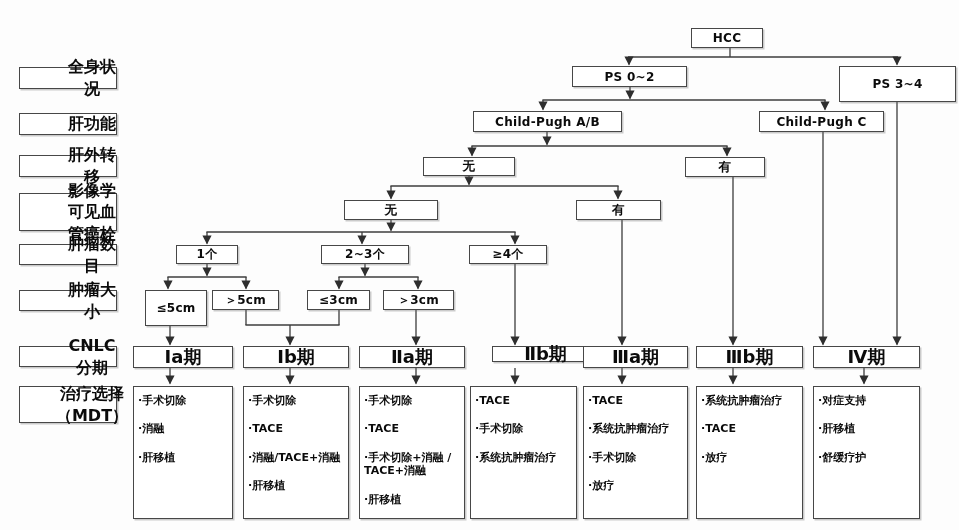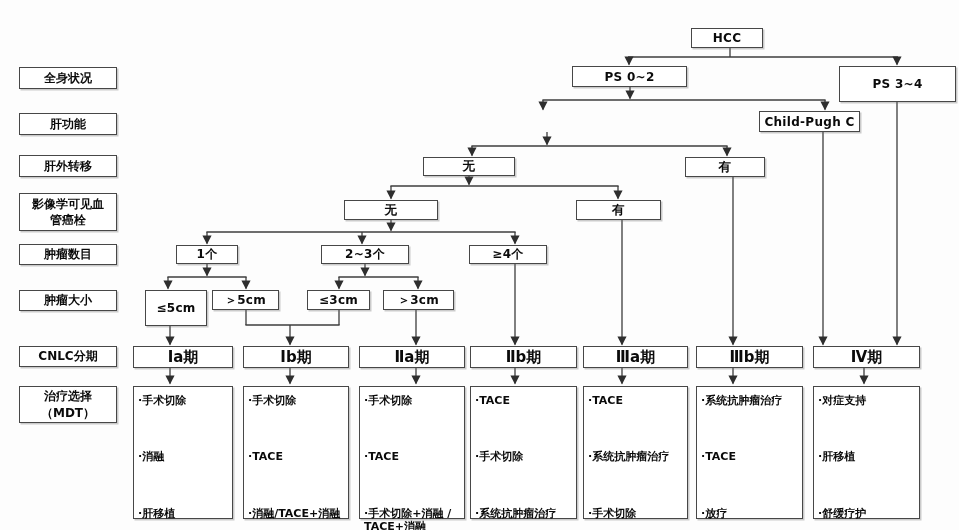--- a/index.html
+++ b/index.html
@@ -7,27 +7,27 @@
     position:relative;width:959px;height:530px;background:#fdfdfd;
     font-family:"DejaVu Sans",sans-serif;font-weight:bold;color:#0b0b0b;
     overflow:hidden;
   }
   .box{
     position:absolute;box-sizing:border-box;background:#ffffff;
     border:1.5px solid #474747;
     display:flex;align-items:center;justify-content:center;
     text-align:center;box-shadow:1.5px 1.5px 0 rgba(110,110,110,.35);
   }
-  .rowlabel{font-size:12px;line-height:1.35;white-space:pre-line;}
+  .rowlabel{font-size:16px;line-height:1.35;white-space:pre-line;padding-left:48px;}
   .node{font-size:12px;letter-spacing:.3px;}
   .cjk{font-size:12.5px;}
-  .stage{font-size:15px;}
+  .stage{font-size:18px;}
   .treatment{
     flex-direction:column;align-items:flex-start;justify-content:flex-start;
-    padding:7px 2px 0 4px;font-size:11px;line-height:1.22;text-align:left;gap:28px;
+    padding:7px 2px 0 4px;font-size:11px;line-height:1.22;text-align:left;
   }
   .titem{white-space:pre-line;margin-bottom:15px;text-align:left;}
   .titem::before{content:"·";}
   svg.connectors{position:absolute;left:0;top:0;pointer-events:none;}
   svg.connectors line{stroke:#3d3d3d;stroke-width:1.3;}
 </style>
 </head>
 <body>
 
 <div class="canvas">
@@ -112,37 +112,38 @@
 管癌栓</div>
   <div class="box rowlabel" style="left:19px;top:244px;width:98px;height:21px">肿瘤数目</div>
   <div class="box rowlabel" style="left:19px;top:290px;width:98px;height:21px">肿瘤大小</div>
   <div class="box rowlabel" style="left:19px;top:346px;width:98px;height:21px">CNLC分期</div>
   <div class="box rowlabel" style="left:19px;top:386px;width:98px;height:37px">治疗选择
 （MDT）</div>
 
   <div class="box node" style="left:691px;top:28px;width:72px;height:20px">HCC</div>
   <div class="box node" style="left:572px;top:66px;width:115px;height:21px">PS 0~2</div>
   <div class="box node" style="left:839px;top:66px;width:117px;height:36px">PS 3~4</div>
-  <div class="box node" style="left:759px;top:111px;width:101px;height:21px">Child-Pugh C</div>
+  <div class="box node" style="left:473px;top:111px;width:149px;height:21px">Child-Pugh A/B</div>
+  <div class="box node" style="left:759px;top:111px;width:125px;height:21px">Child-Pugh C</div>
   <div class="box node cjk" style="left:423px;top:157px;width:92px;height:19px">无</div>
   <div class="box node cjk" style="left:685px;top:157px;width:80px;height:20px">有</div>
   <div class="box node cjk" style="left:344px;top:200px;width:94px;height:20px">无</div>
   <div class="box node cjk" style="left:576px;top:200px;width:85px;height:20px">有</div>
   <div class="box node" style="left:176px;top:245px;width:62px;height:19px">1个</div>
   <div class="box node" style="left:321px;top:245px;width:88px;height:19px">2~3个</div>
   <div class="box node" style="left:469px;top:245px;width:78px;height:19px">≥4个</div>
   <div class="box node" style="left:145px;top:290px;width:62px;height:36px">≤5cm</div>
   <div class="box node" style="left:212px;top:290px;width:67px;height:20px">＞5cm</div>
   <div class="box node" style="left:307px;top:290px;width:63px;height:20px">≤3cm</div>
   <div class="box node" style="left:383px;top:290px;width:71px;height:20px">＞3cm</div>
 
   <div class="box stage" style="left:133px;top:346px;width:100px;height:22px">Ⅰa期</div>
   <div class="box stage" style="left:243px;top:346px;width:106px;height:22px">Ⅰb期</div>
   <div class="box stage" style="left:359px;top:346px;width:106px;height:22px">Ⅱa期</div>
-  <div class="box stage" style="left:470px;top:346px;width:107px;height:22px">Ⅱb期</div>
+  <div class="box stage" style="left:492px;top:346px;width:107px;height:16px">Ⅱb期</div>
   <div class="box stage" style="left:696px;top:346px;width:107px;height:22px">Ⅲb期</div>
   <div class="box stage" style="left:583px;top:346px;width:105px;height:22px">Ⅲa期</div>
   <div class="box stage" style="left:813px;top:346px;width:107px;height:22px">Ⅳ期</div>
 
   <div class="box treatment" style="left:133px;top:386px;width:100px;height:133px">
     <div class="titem">手术切除</div>
     <div class="titem">消融</div>
     <div class="titem">肝移植</div>
   </div>
   <div class="box treatment" style="left:243px;top:386px;width:106px;height:133px">

